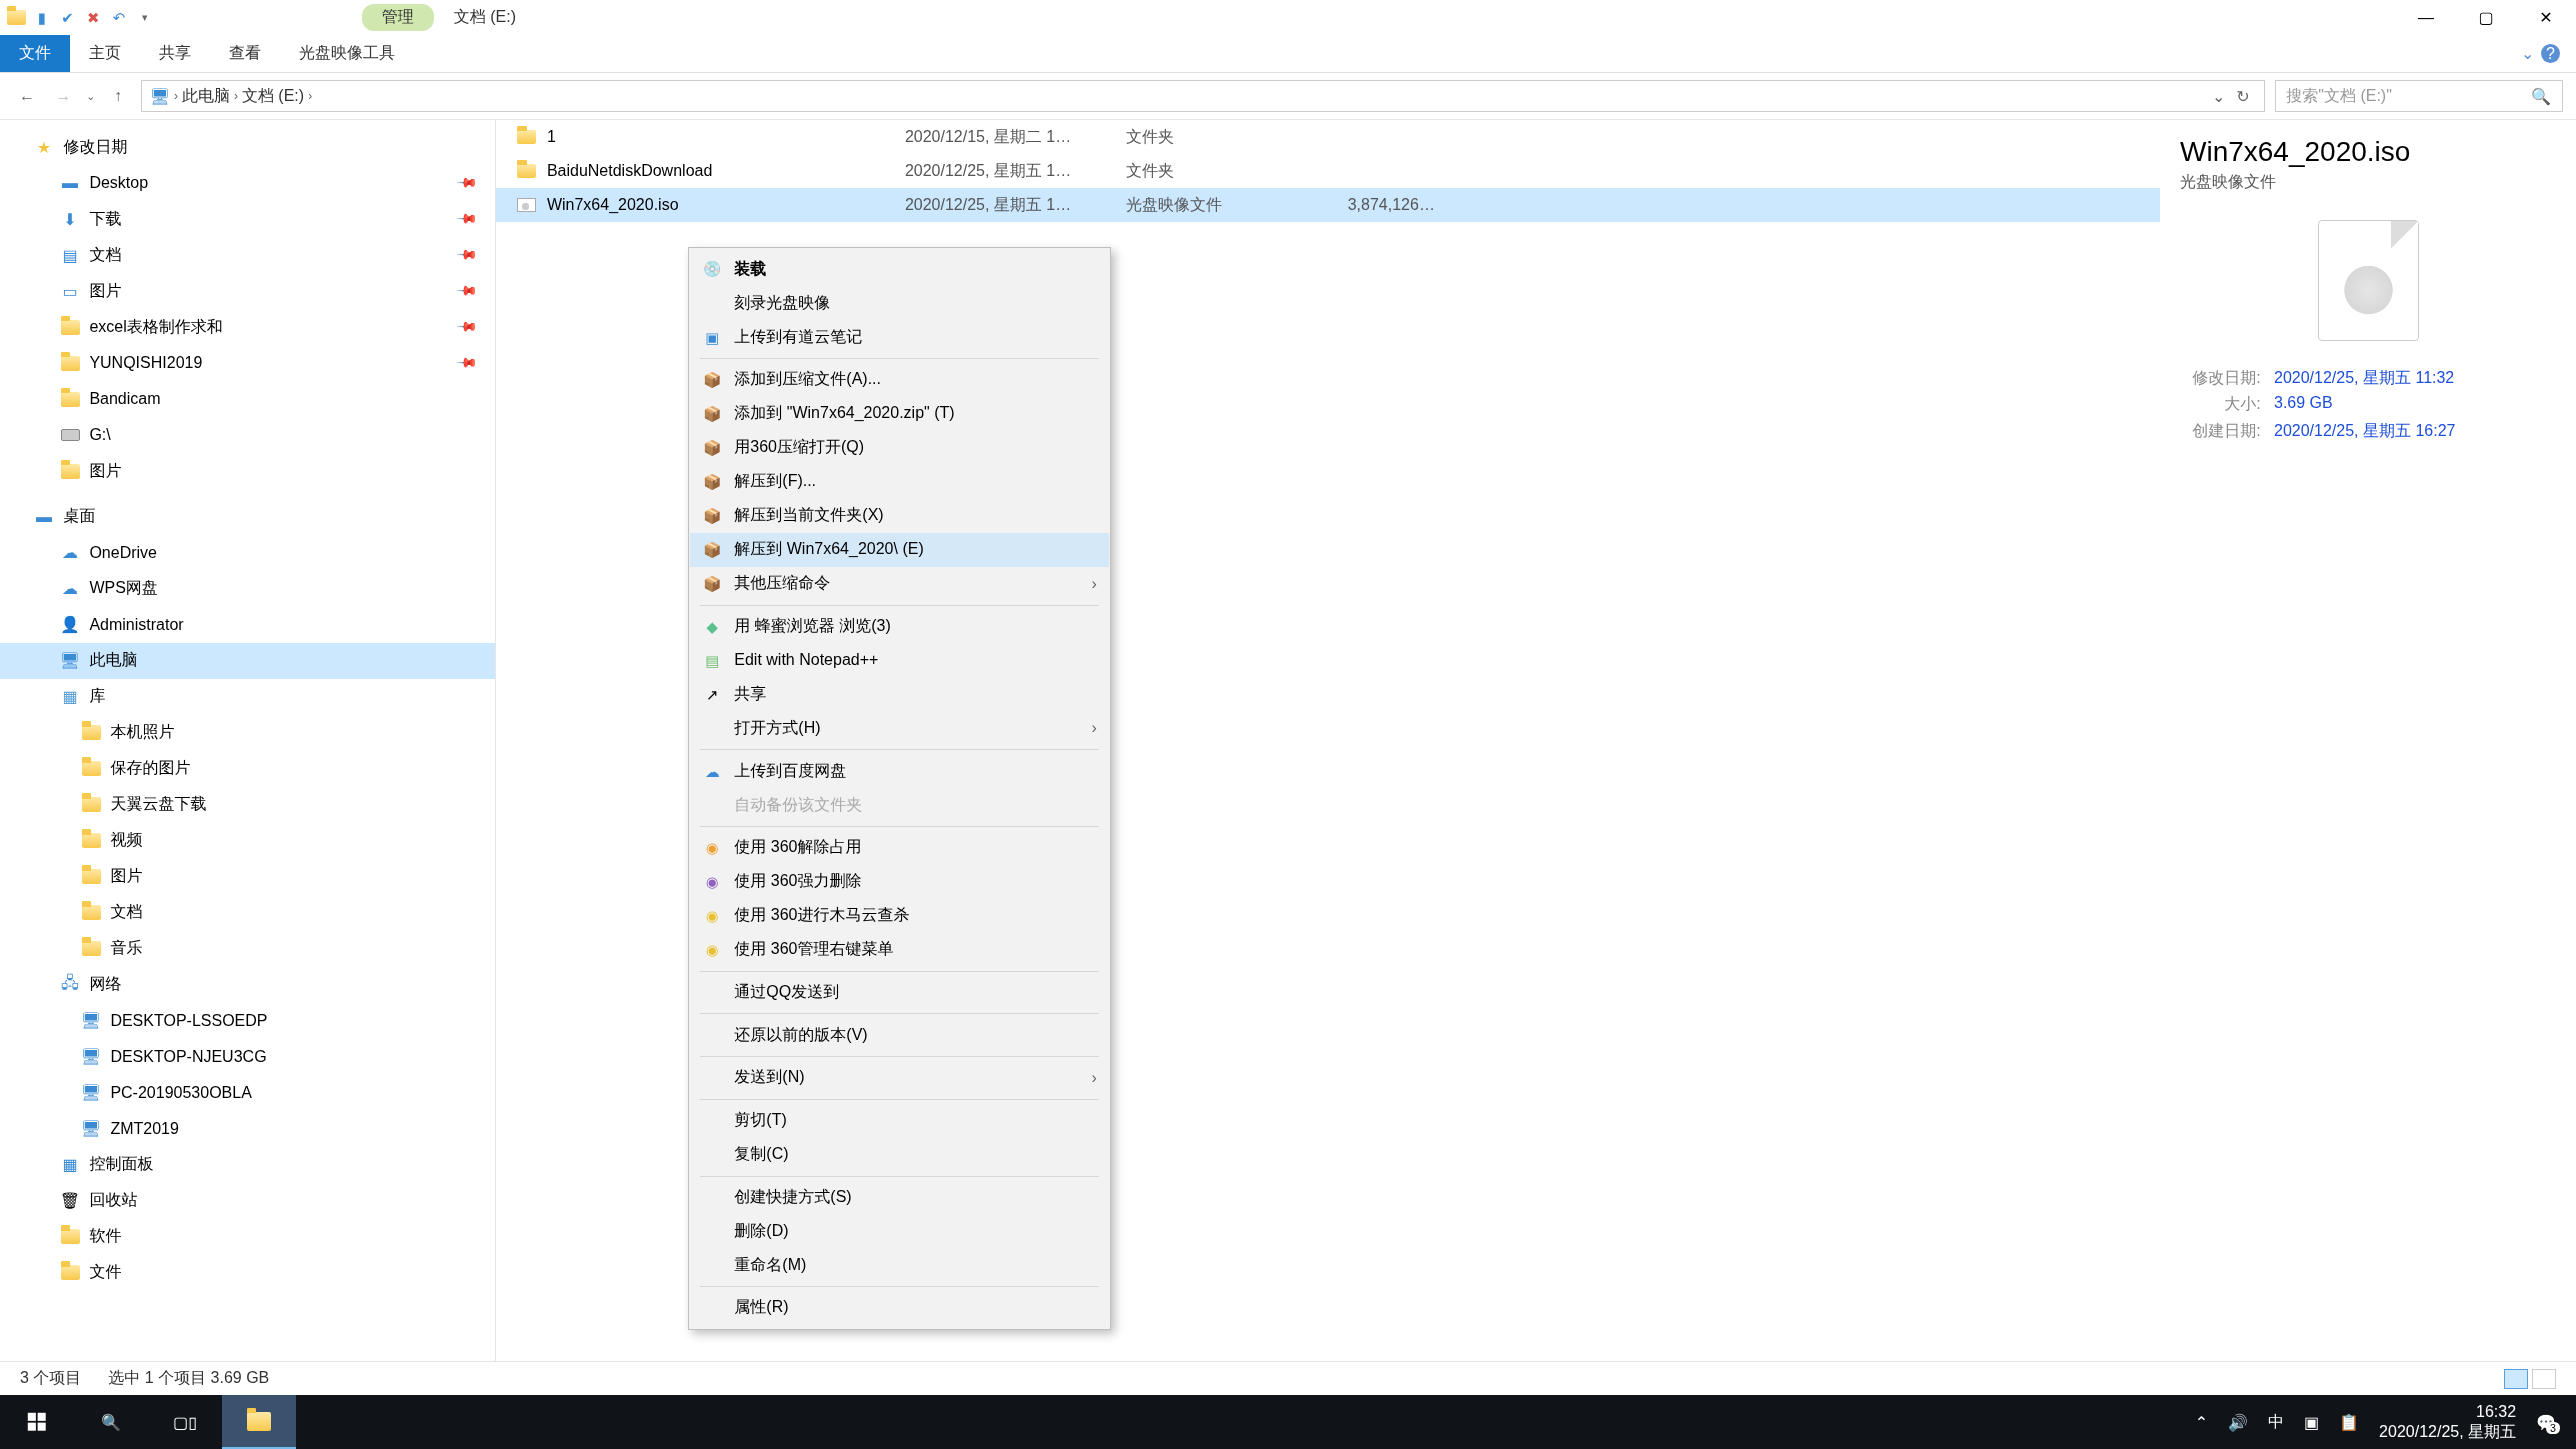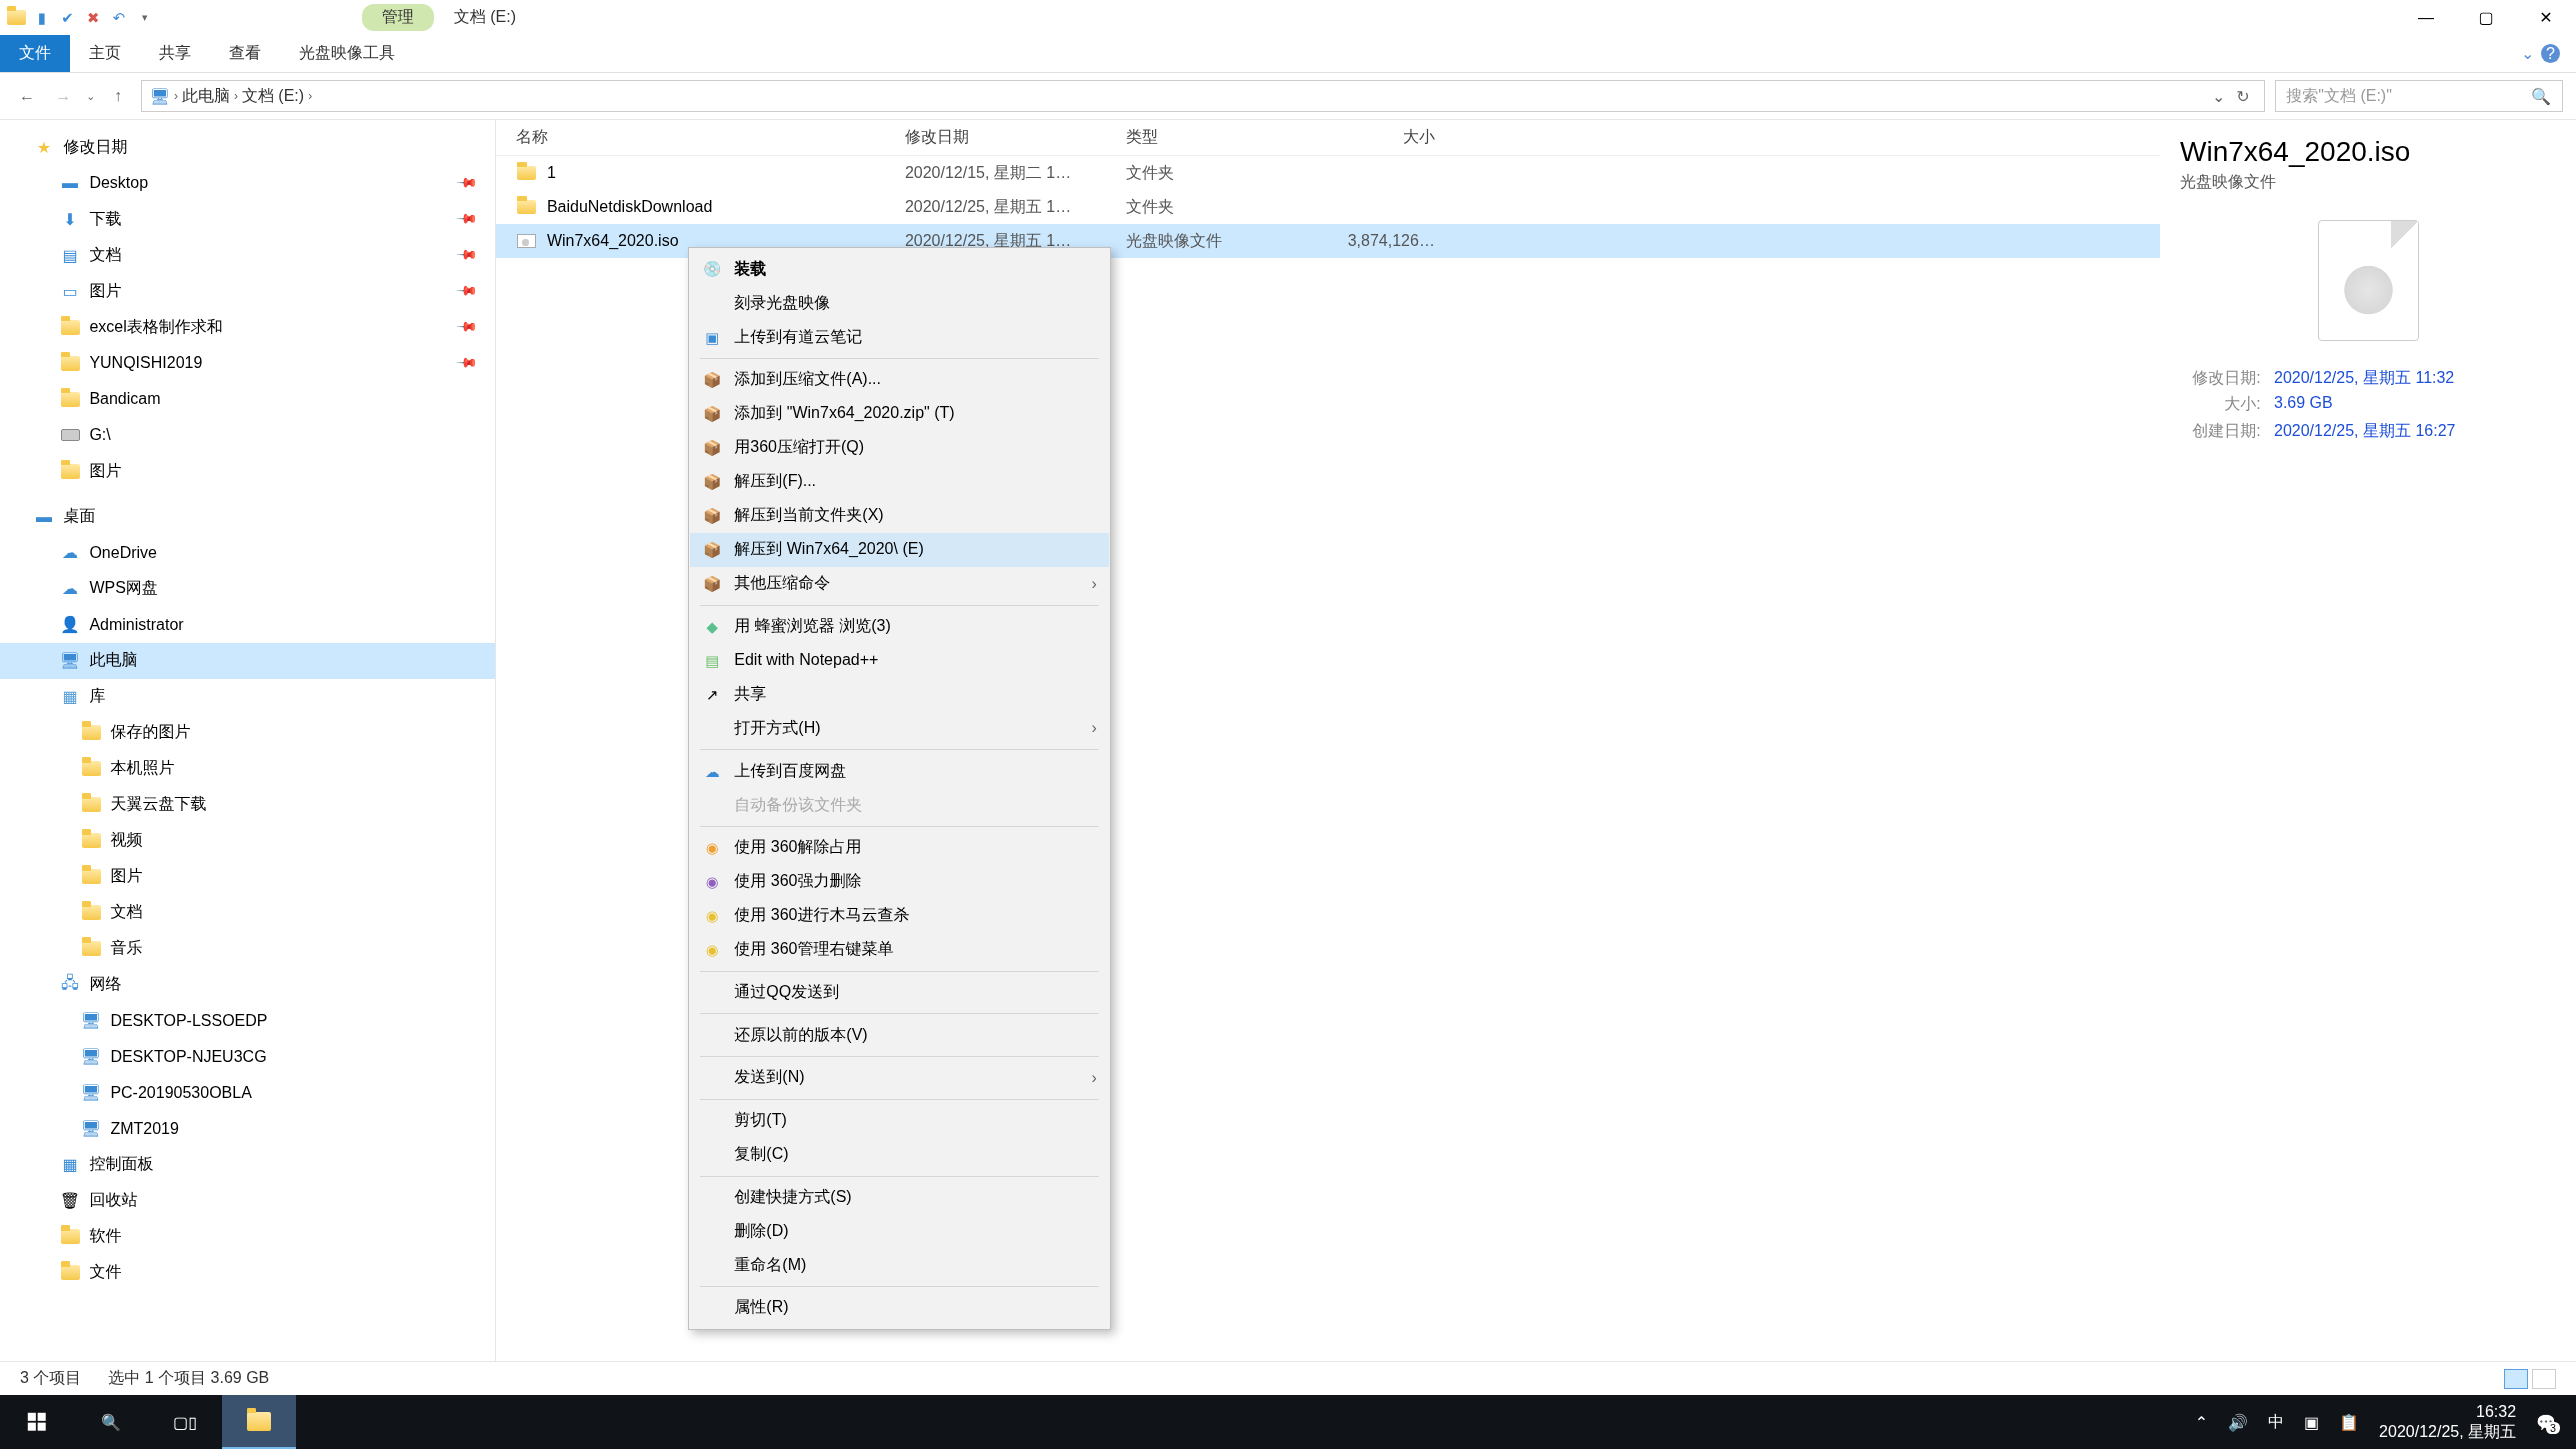--- a/index.html
+++ b/index.html
@@ -229,27 +229,27 @@
         <span>此电脑</span>
       </div>
     <div class="nav-item l2">
         <span class="nav-ico" style="color:#5aa0d6">▦</span>
         <span>库</span>
       </div>
     <div class="nav-item l3">
         <span class="nav-ico">
           <span class="ico-folder"></span>
         </span>
+        <span>本机照片</span>
+      </div>
+    <div class="nav-item l3">
+        <span class="nav-ico">
+          <span class="ico-folder"></span>
+        </span>
         <span>保存的图片</span>
-      </div>
-    <div class="nav-item l3">
-        <span class="nav-ico">
-          <span class="ico-folder"></span>
-        </span>
-        <span>本机照片</span>
       </div>
     <div class="nav-item l3">
         <span class="nav-ico">
           <span class="ico-folder"></span>
         </span>
         <span>天翼云盘下载</span>
       </div>
     <div class="nav-item l3">
         <span class="nav-ico">
           <span class="ico-folder"></span>
@@ -310,26 +310,20 @@
       </div>
     <div class="nav-item l2">
         <span class="nav-ico">
           <span class="ico-folder"></span>
         </span>
         <span>文件</span>
       </div>
   </div>
 
   <div class="content">
-    <div class="cols">
-      <div class="c-name">名称</div>
-      <div class="c-date">修改日期</div>
-      <div class="c-type">类型</div>
-      <div class="c-size">大小</div>
-    </div>
     <div class="row">
       <span class="file-ico">
           <span class="ico-folder"></span>
         </span>
       <div class="c-name" style="width:358px">1</div>
       <div class="c-date">2020/12/15, 星期二 1…</div>
       <div class="c-type">文件夹</div>
       <div class="c-size"></div>
     </div>
     <div class="row">

